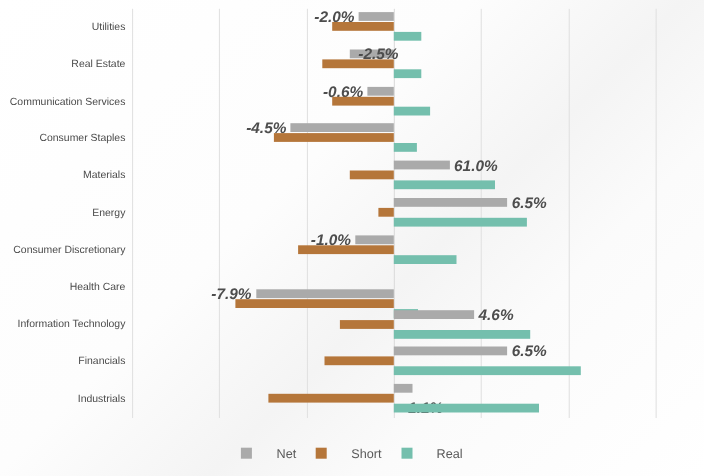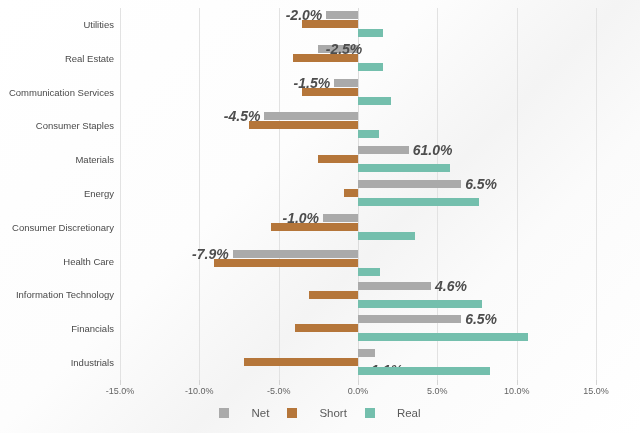--- a/index.html
+++ b/index.html
@@ -105,21 +105,20 @@
     left: 0;
     right: 0;
     top: 407px;
     display: flex;
     justify-content: center;
     align-items: center;
     gap: 18px;
   }
   .legend-item {
     display: flex;
-    align-items: center;
     gap: 22px;
   }
   .legend-swatch {
     width: 10px;
     height: 10px;
     display: inline-block;
   }
   .legend-text {
     font-size: 11.5px;
     color: #5a5a5a;
@@ -162,21 +161,21 @@
           <div class="bar long" title="Utilities Long 1.6%" style="background: rgb(116, 191, 173); left: 238px; width: 25.3867px;"></div>
         </div>
         <div class="row" style="top: 33.8182px; height: 33.8182px;">
           <div class="bar net" title="Real Estate Net -2.5%" style="background: rgb(170, 170, 170); left: 198.333px; width: 39.6667px;"></div>
           <div class="bar-label" style="left: 194.333px; transform: translateX(-100%); top: 0px; margin-left: 48px;">-2.5%</div>
           <div class="bar short" title="Real Estate Short -4.1%" style="background: rgb(181, 118, 58); left: 172.947px; width: 65.0533px;"></div>
           <div class="bar long" title="Real Estate Long 1.6%" style="background: rgb(116, 191, 173); left: 238px; width: 25.3867px;"></div>
         </div>
         <div class="row" style="top: 67.6364px; height: 33.8182px;">
           <div class="bar net" title="Communication Services Net -1.5%" style="background: rgb(170, 170, 170); left: 214.2px; width: 23.8px;"></div>
-          <div class="bar-label" style="left: 210.2px; transform: translateX(-100%); top: 0px;">-1.5%</div>
+          <div class="bar-label" style="left: 210.2px; transform: translateX(-100%); top: 0px;">-0.6%</div>
           <div class="bar short" title="Communication Services Short -3.5%" style="background: rgb(181, 118, 58); left: 182.467px; width: 55.5333px;"></div>
           <div class="bar long" title="Communication Services Long 2.1%" style="background: rgb(116, 191, 173); left: 238px; width: 33.32px;"></div>
         </div>
         <div class="row" style="top: 101.455px; height: 33.8182px;">
           <div class="bar net" title="Consumer Staples Net -5.9%" style="background: rgb(170, 170, 170); left: 144.387px; width: 93.6133px;"></div>
           <div class="bar-label" style="left: 140.387px; transform: translateX(-100%); top: 0px;">-4.5%</div>
           <div class="bar short" title="Consumer Staples Short -6.9%" style="background: rgb(181, 118, 58); left: 128.52px; width: 109.48px;"></div>
           <div class="bar long" title="Consumer Staples Long 1.3%" style="background: rgb(116, 191, 173); left: 238px; width: 20.6267px;"></div>
         </div>
         <div class="row" style="top: 135.273px; height: 33.8182px;">
@@ -190,21 +189,21 @@
           <div class="bar-label" style="left: 345.133px; top: 0px;">6.5%</div>
           <div class="bar short" title="Energy Short -0.9%" style="background: rgb(181, 118, 58); left: 223.72px; width: 14.28px;"></div>
           <div class="bar long" title="Energy Long 7.6%" style="background: rgb(116, 191, 173); left: 238px; width: 120.587px;"></div>
         </div>
         <div class="row" style="top: 202.909px; height: 33.8182px;">
           <div class="bar net" title="Consumer Discretionary Net -2.2%" style="background: rgb(170, 170, 170); left: 203.093px; width: 34.9067px;"></div>
           <div class="bar-label" style="left: 199.093px; transform: translateX(-100%); top: 0px;">-1.0%</div>
           <div class="bar short" title="Consumer Discretionary Short -5.5%" style="background: rgb(181, 118, 58); left: 150.733px; width: 87.2667px;"></div>
           <div class="bar long" title="Consumer Discretionary Long 3.6%" style="background: rgb(116, 191, 173); left: 238px; width: 57.12px;"></div>
         </div>
-        <div class="row" style="top: 239px; height: 33.8182px;">
+        <div class="row" style="top: 252px; height: 33.8182px;">
           <div class="bar net" title="Health Care Net -7.9%" style="background: rgb(170, 170, 170); left: 112.653px; width: 125.347px;"></div>
           <div class="bar-label" style="left: 108.653px; transform: translateX(-100%); top: 0px;">-7.9%</div>
           <div class="bar short" title="Health Care Short -9.1%" style="background: rgb(181, 118, 58); left: 93.6133px; width: 144.387px;"></div>
           <div class="bar long" title="Health Care Long 1.4%" style="background: rgb(116, 191, 173); left: 238px; width: 22.2133px;"></div>
         </div>
         <div class="row" style="top: 270.545px; height: 33.8182px;">
           <div class="bar net" title="Information Technology Net 4.6%" style="background: rgb(170, 170, 170); left: 238px; width: 72.9867px;"></div>
           <div class="bar-label" style="left: 314.987px; top: 0px;">4.6%</div>
           <div class="bar short" title="Information Technology Short -3.1%" style="background: rgb(181, 118, 58); left: 188.813px; width: 49.1867px;"></div>
           <div class="bar long" title="Information Technology Long 7.8%" style="background: rgb(116, 191, 173); left: 238px; width: 123.76px;"></div>
@@ -217,36 +216,20 @@
         </div>
         <div class="row" style="top: 338.182px; height: 33.8182px;">
           <div class="bar net" title="Industrials Net 1.1%" style="background: rgb(170, 170, 170); left: 238px; width: 17.4533px;"></div>
           <div class="bar-label" style="left: 251px; top: 0px; margin-top: 17px;">1.1%</div>
           <div class="bar short" title="Industrials Short -7.2%" style="background: rgb(181, 118, 58); left: 123.76px; width: 114.24px;"></div>
           <div class="bar long" title="Industrials Long 8.3%" style="background: rgb(116, 191, 173); left: 238px; width: 131.693px;"></div>
         </div>
       </div>
   </div>
 
-  <div class="axis-line-holder" id="xaxis">
-      <div class="tick-mark" style="left: 0px;"></div>
-      <div class="tick-label" style="left: 0px;">-15.0%</div>
-      <div class="tick-mark" style="left: 79.3333px;"></div>
-      <div class="tick-label" style="left: 79.3333px;">-10.0%</div>
-      <div class="tick-mark" style="left: 158.667px;"></div>
-      <div class="tick-label" style="left: 158.667px;">-5.0%</div>
-      <div class="tick-mark" style="left: 238px;"></div>
-      <div class="tick-label" style="left: 238px;">0.0%</div>
-      <div class="tick-mark" style="left: 317.333px;"></div>
-      <div class="tick-label" style="left: 317.333px;">5.0%</div>
-      <div class="tick-mark" style="left: 396.667px;"></div>
-      <div class="tick-label" style="left: 396.667px;">10.0%</div>
-      <div class="tick-mark" style="left: 476px;"></div>
-      <div class="tick-label" style="left: 476px;">15.0%</div>
-    </div>
 
   <div class="legend" id="legend">
       <div class="legend-item">
         <span class="legend-swatch" style="background: rgb(170, 170, 170);"></span>
         <span class="legend-text">Net</span>
       </div>
       <div class="legend-item">
         <span class="legend-swatch" style="background: rgb(181, 118, 58);"></span>
         <span class="legend-text">Short</span>
       </div>

